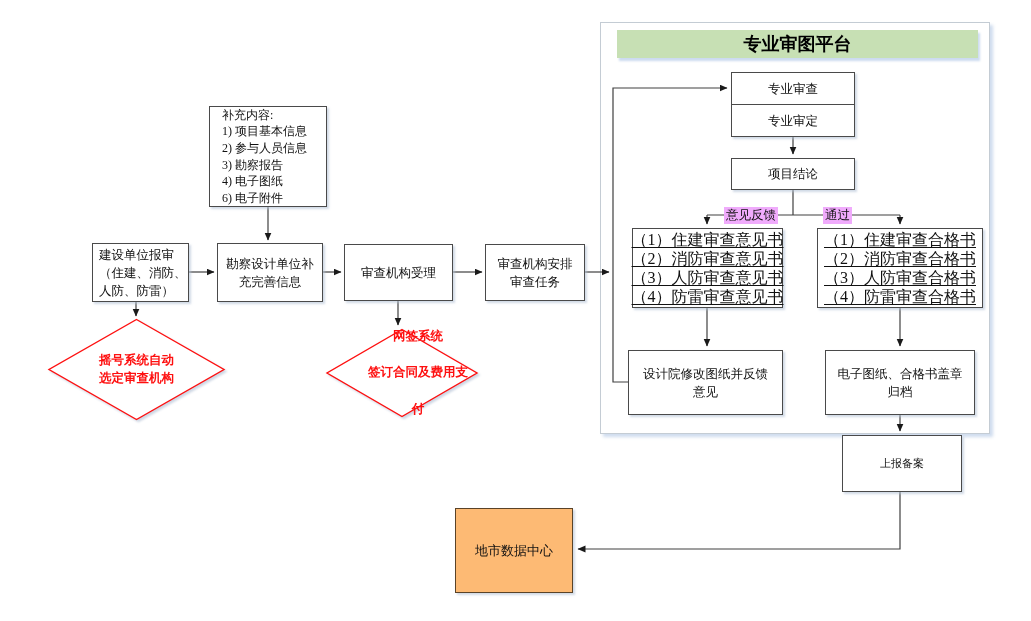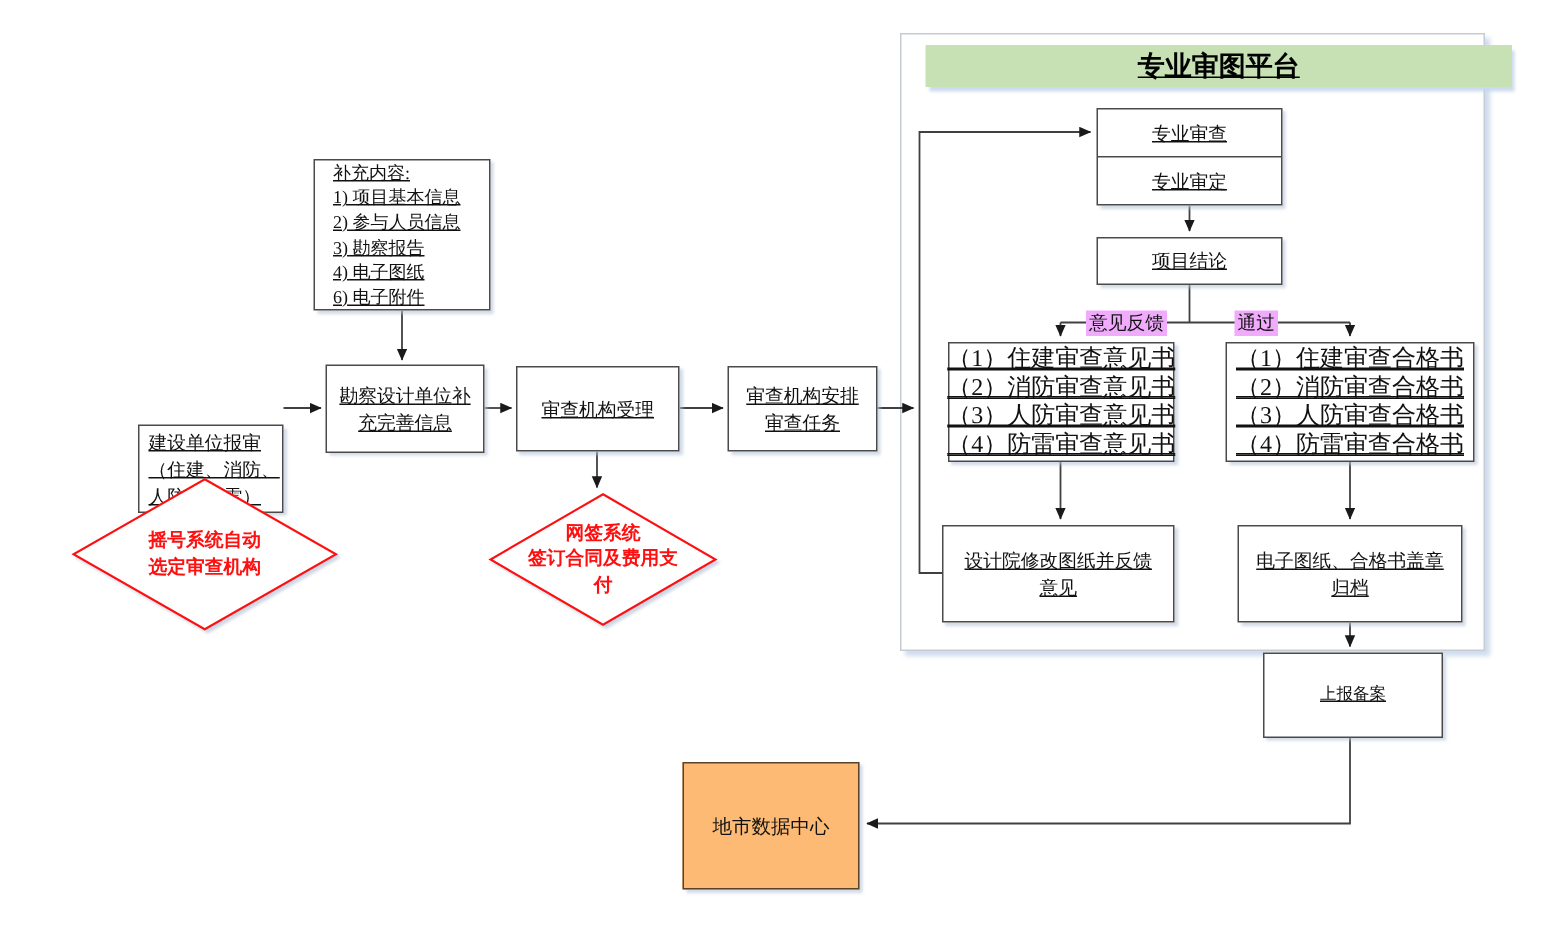--- a/index.html
+++ b/index.html
@@ -9,32 +9,32 @@
   }
   
   #connectors{position:absolute;left:0;top:0;width:1031px;height:621px;z-index:1;}
   
   .platform{
     position:absolute;left:600px;top:22px;width:388px;height:410px;
     background:#ffffff;border:1px solid #c4ccd4;
     box-shadow:3px 3px 3px rgba(199,214,235,.85);z-index:0;
   }
   .platform-header{
-    position:absolute;left:617px;top:30px;width:391px;height:28px;
+    position:absolute;left:617px;top:30px;width:361px;height:28px;
     display:flex;align-items:center;justify-content:center;
     font-family:"Liberation Sans","DejaVu Sans",sans-serif;
     font-weight:bold;font-size:18px;color:#000;
-    box-shadow:2px 3px 2px rgba(199,215,238,.9);z-index:2;text-decoration:underline;
+    box-shadow:2px 3px 2px rgba(199,215,238,.9);z-index:2;
   }
   
   .box{
     position:absolute;background:#ffffff;border:1px solid #4a4a4a;
     box-shadow:2px 2px 2px rgba(178,193,214,.6);
     display:flex;flex-direction:column;align-items:center;justify-content:center;
-    font-size:12.5px;line-height:1.44;text-align:center;z-index:2;box-sizing:border-box;text-decoration:underline;
+    font-size:12.5px;line-height:1.44;text-align:center;z-index:2;box-sizing:border-box;
   }
   .box .ln{display:block;white-space:nowrap;}
   .align-left{align-items:flex-start;text-align:left;padding-left:6px;}
   .small{font-size:12px;line-height:1.38;}
   .stack{padding:0;}
   .stack .cell{
     width:100%;flex:1;display:flex;align-items:center;justify-content:center;
   }
   .stack .cell + .cell{border-top:1px solid #4a4a4a;}
   .list-box .ln{text-decoration:underline;text-underline-offset:2px;font-size:16px;line-height:19px;}
@@ -87,21 +87,21 @@
       <path d="M707,215 L900,215"></path>
       <path d="M707,215 L707,224" marker-end="url(#arr)"></path>
       <path d="M900,215 L900,224" marker-end="url(#arr)"></path>
       <path d="M707,308 L707,346" marker-end="url(#arr)"></path>
       <path d="M900,308 L900,346" marker-end="url(#arr)"></path>
       <path d="M900,415 L900,431" marker-end="url(#arr)"></path>
       <path d="M900,492 L900,549 L578,549" marker-end="url(#arr)"></path>
     </g>
   </svg>
 
-  <div class="box align-left" style="left:92px;top:243px;width:97px;height:59px;margin-top:40px;">
+  <div class="box align-left" style="left:92px;top:243px;width:97px;height:59px;">
     <span class="ln">建设单位报审</span>
     <span class="ln">（住建、消防、</span>
     <span class="ln">人防、防雷）</span>
   </div>
 
   <div class="box align-left small" style="left:209px;top:106px;width:118px;height:101px;padding-left:12px;">
     <span class="ln">补充内容:</span>
     <span class="ln">1) 项目基本信息</span>
     <span class="ln">2) 参与人员信息</span>
     <span class="ln">3) 勘察报告</span>
@@ -127,21 +127,21 @@
     <polygon points="89.5,1.5 177,51.5 89.5,101.5 2,51.5" fill="#ffffff" stroke-width="1.4" stroke="#fe1010"></polygon>
   </svg>
   <div class="diamond-label" style="left: 47px; top: 318px; width: 179px; height: 103px; color: rgb(254, 16, 16);">
     <span>摇号系统自动</span>
     <span>选定审查机构</span>
   </div>
 
   <svg class="diamond-svg" style="left:325px;top:328px;" width="154" height="90" xmlns="http://www.w3.org/2000/svg">
     <polygon points="77,1.5 152,45 77,88.5 2,45" fill="#ffffff" stroke-width="1.4" stroke="#fe1010"></polygon>
   </svg>
-  <div class="diamond-label" style="left: 325px; top: 328px; width: 154px; height: 90px; color: rgb(254, 16, 16);">
+  <div class="diamond-label" style="left: 341px; top: 328px; width: 154px; height: 90px; color: rgb(254, 16, 16); justify-content: space-between;">
     <span>网签系统</span>
     <span>签订合同及费用支</span>
     <span>付</span>
   </div>
 
   <div class="box stack" style="left:731px;top:72px;width:124px;height:65px;">
     <div class="cell">
       <span class="ln">专业审查</span>
     </div>
     <div class="cell">

